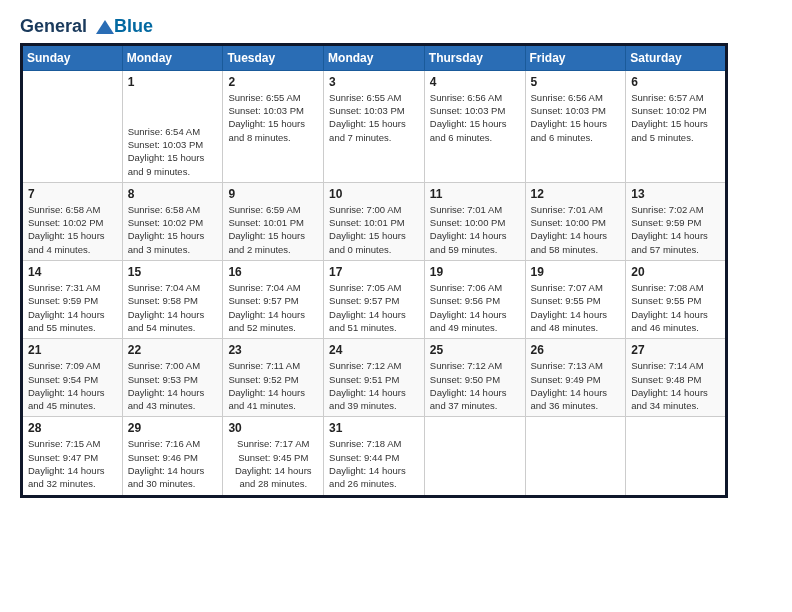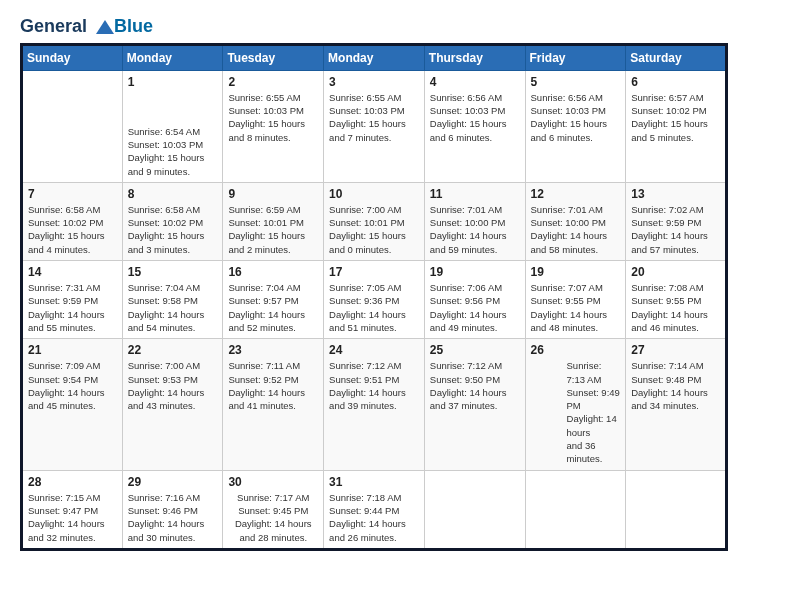--- a/index.html
+++ b/index.html
@@ -230,21 +230,21 @@
           <td>
             <span class="day-num">16</span>
             <div class="day-info" style="white-space: pre-line;">Sunrise: 7:04 AM
 Sunset: 9:57 PM
 Daylight: 14 hours
 and 52 minutes.</div>
           </td>
           <td>
             <span class="day-num">17</span>
             <div class="day-info" style="white-space: pre-line;">Sunrise: 7:05 AM
-Sunset: 9:36 PM
+Sunset: 9:57 PM
 Daylight: 14 hours
 and 51 minutes.</div>
           </td>
           <td>
             <span class="day-num">19</span>
             <div class="day-info" style="white-space: pre-line;">Sunrise: 7:06 AM
 Sunset: 9:56 PM
 Daylight: 14 hours
 and 49 minutes.</div>
           </td>
@@ -294,21 +294,21 @@
           </td>
           <td>
             <span class="day-num">25</span>
             <div class="day-info" style="white-space: pre-line;">Sunrise: 7:12 AM
 Sunset: 9:50 PM
 Daylight: 14 hours
 and 37 minutes.</div>
           </td>
           <td>
             <span class="day-num">26</span>
-            <div class="day-info" style="white-space: pre-line; margin-left: 36px;">Sunrise: 7:13 AM
+            <div class="day-info" style="white-space: pre-line;">Sunrise: 7:13 AM
 Sunset: 9:49 PM
 Daylight: 14 hours
 and 36 minutes.</div>
           </td>
           <td>
             <span class="day-num">27</span>
             <div class="day-info" style="white-space: pre-line;">Sunrise: 7:14 AM
 Sunset: 9:48 PM
 Daylight: 14 hours
 and 34 minutes.</div>

